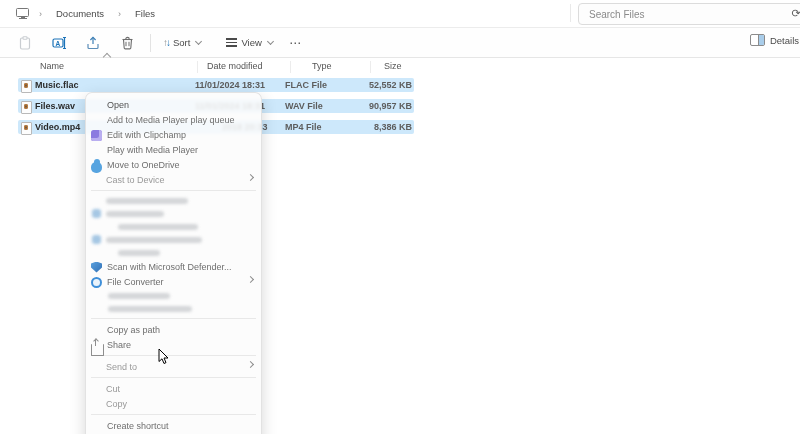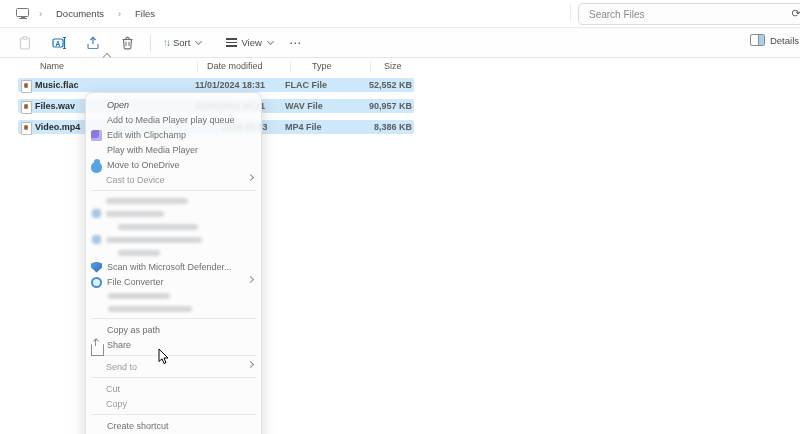--- a/index.html
+++ b/index.html
@@ -83,21 +83,21 @@
     background:rgba(251,251,252,0.86);
     backdrop-filter:blur(1.5px);
     border:1px solid #e2e2e2;border-bottom:none;
     border-radius:7px 7px 0 0;
     box-shadow:0 5px 16px rgba(0,0,0,0.16);
     padding-top:4px;box-sizing:border-box;
     z-index:5;
   }
   .mi{position:relative;height:15px;display:flex;align-items:center;
     padding-left:21px;font-size:9px;color:#6e6e6e;white-space:nowrap;cursor:default;}
-  .mi.first{color:#515151;font-style:italic;}
+  .mi.first{color:#515151;}
   .mi.dim{color:#999;padding-left:20px;}
   .mi .ic{position:absolute;left:5px;top:2.5px;width:11px;height:11px;}
   .mi .sub{position:absolute;right:8px;top:3px;width:4px;height:4px;
     border-right:1px solid #8d8d8d;border-top:1px solid #8d8d8d;transform:rotate(45deg);}
   .msep{height:1px;background:#e8e8e8;margin:3px 5px;}
   .redacted{position:relative;height:13px;}
   .redacted .blot{position:absolute;top:3.5px;height:6px;background:#bfc2c6;border-radius:3px;
     filter:blur(1.6px);opacity:0.65;}
   .redacted .iblot{position:absolute;left:6px;top:2px;width:9px;height:9px;border-radius:3px;
     background:#8fb9dd;filter:blur(1.5px);opacity:0.8;}

